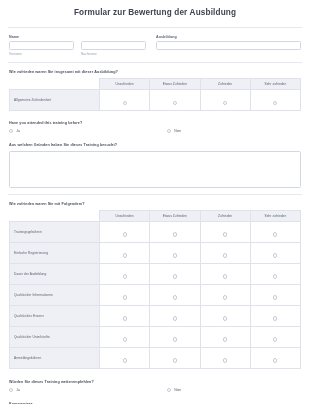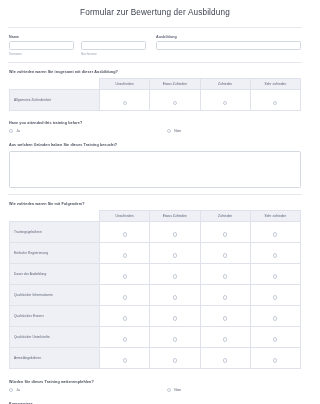--- a/index.html
+++ b/index.html
@@ -12,21 +12,21 @@
     overflow: hidden;
   }
   .page { width: 310px; height: 404px; background:#fff; position: relative; }
 
   .title-bar {
     padding: 8px 10px 9px;
     text-align: center;
   }
   .form-title {
     font-size: 8.2px;
-    font-weight: normal;
+    font-weight: bold;
     color: #3d4351;
     letter-spacing: 0.15px;
     line-height: 1.2;
     text-align: center;
   }
   .divider { height: 1px; background: #e6e8ee; margin: 0 8px; }
 
   .section { padding: 7px 9px 6px; }
 
   .row-fields { display: flex; align-items: flex-start; gap: 10px; }

